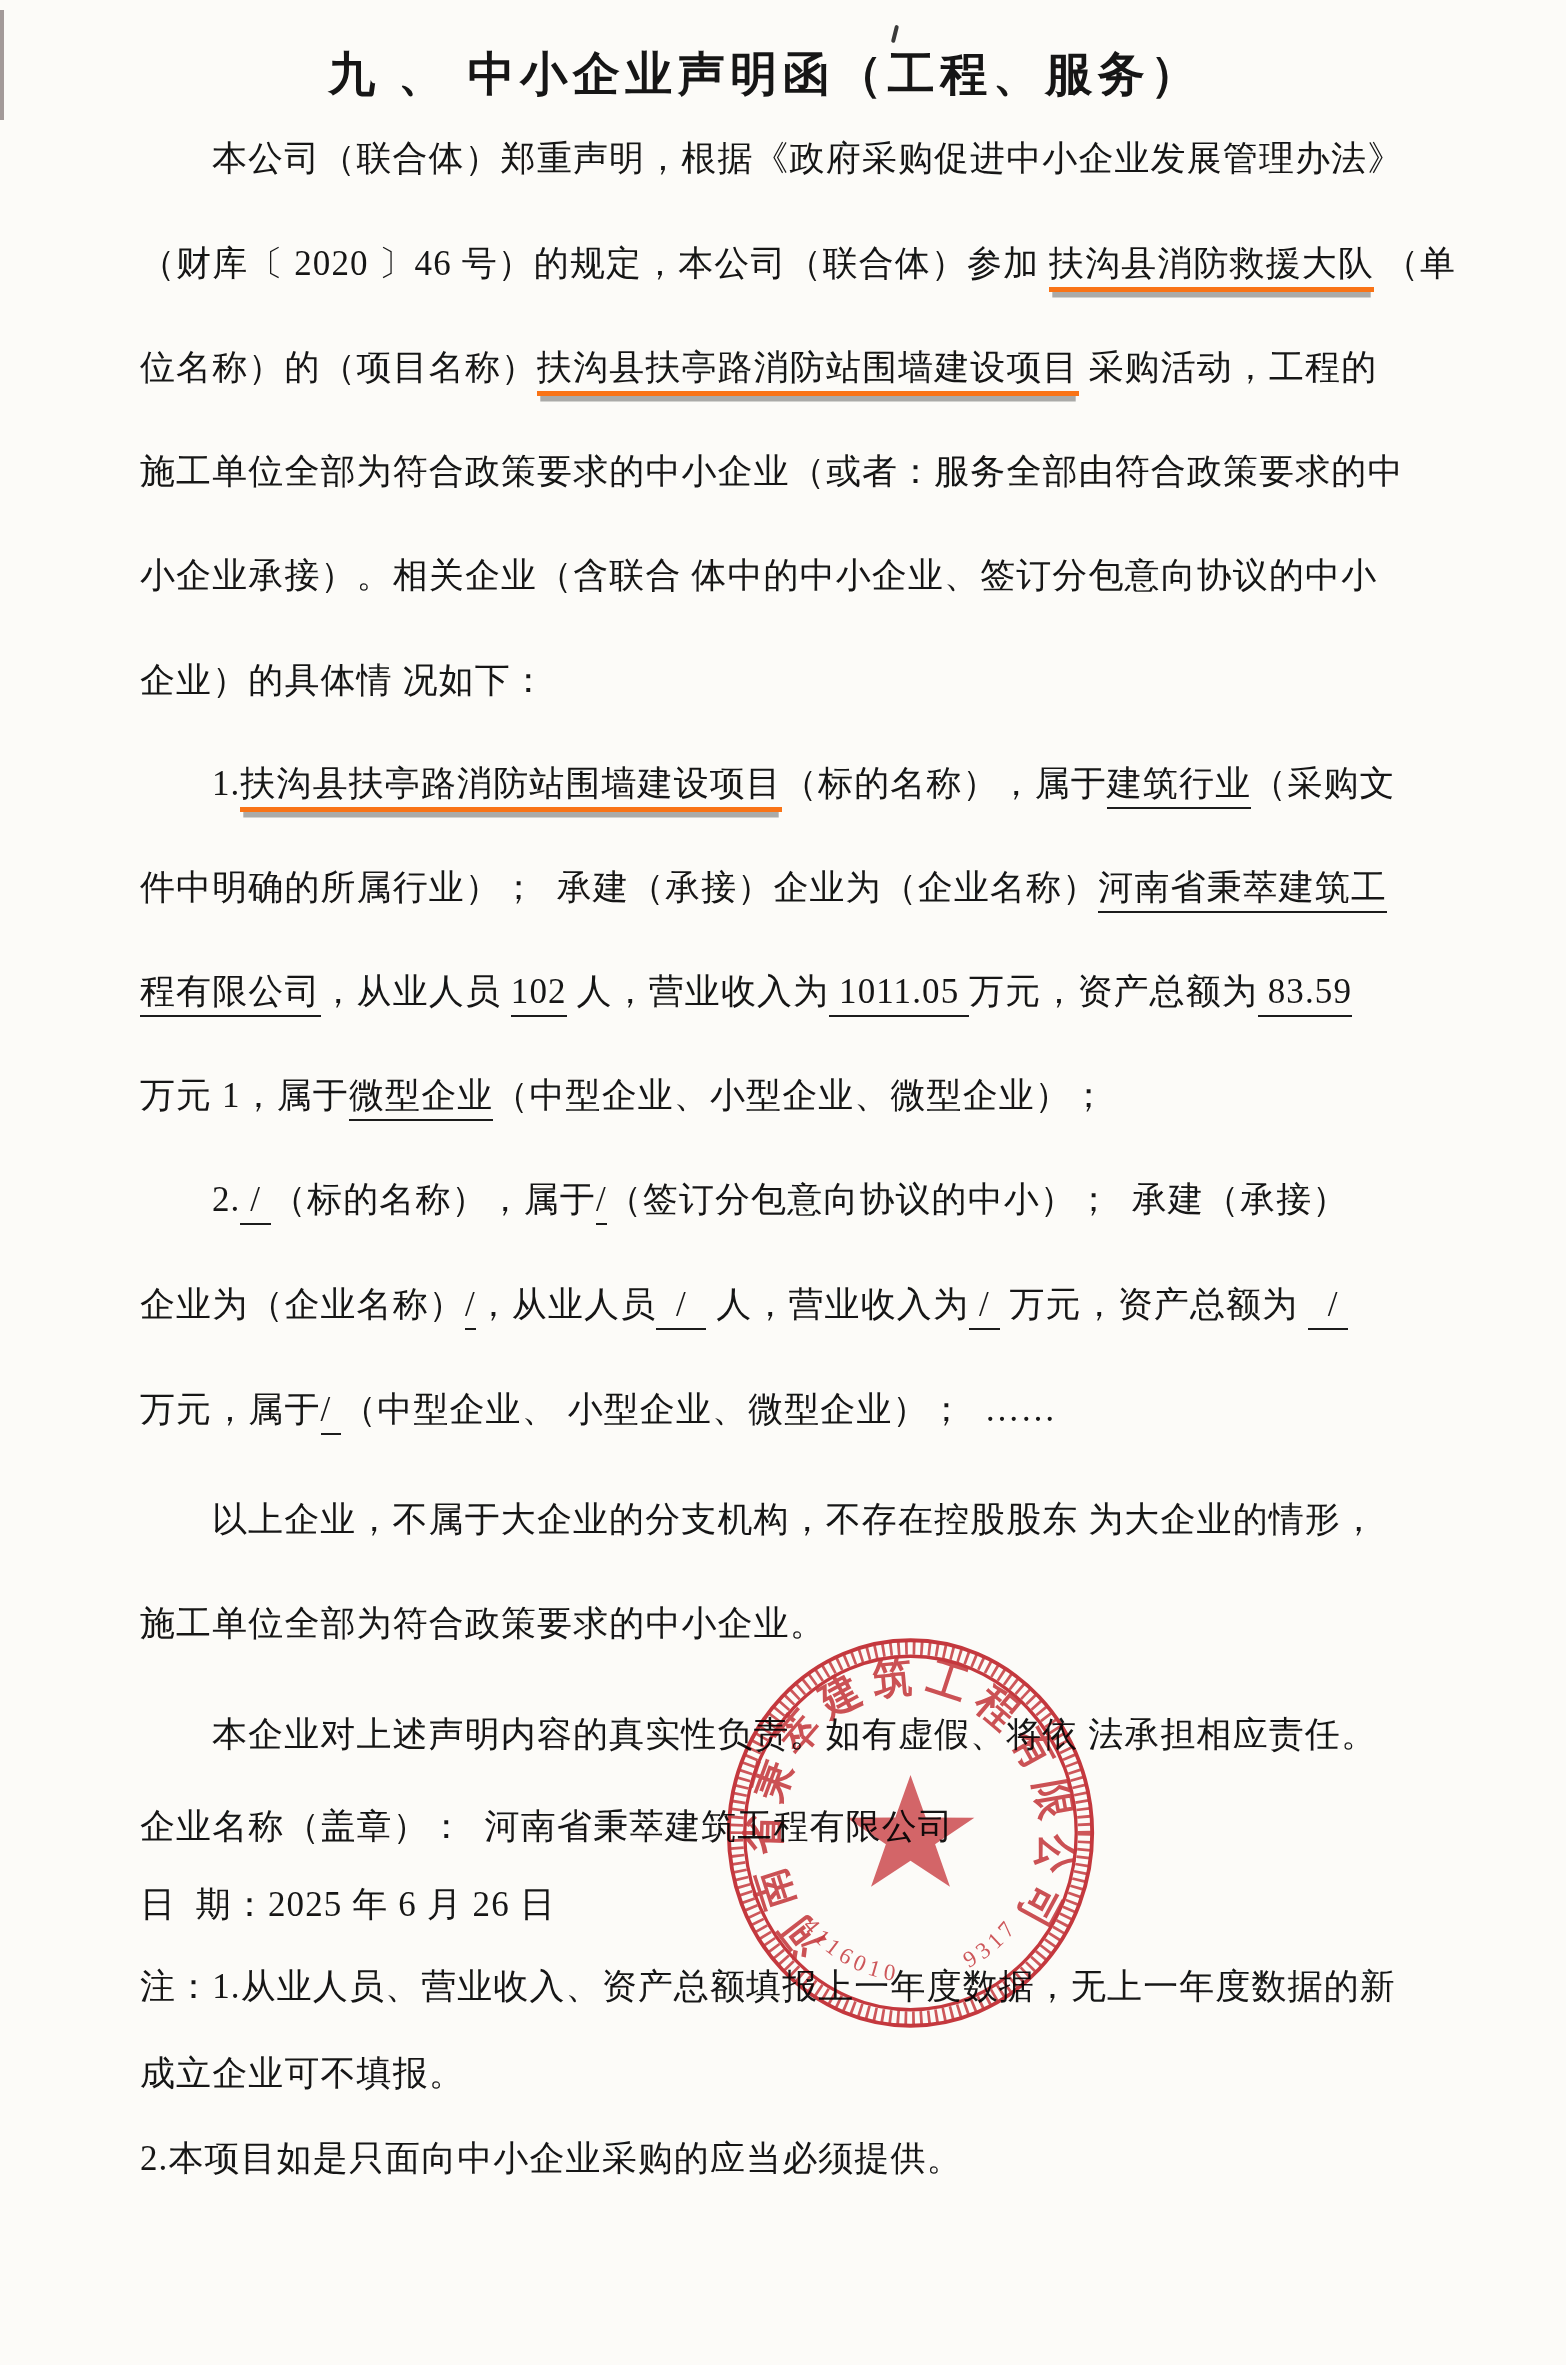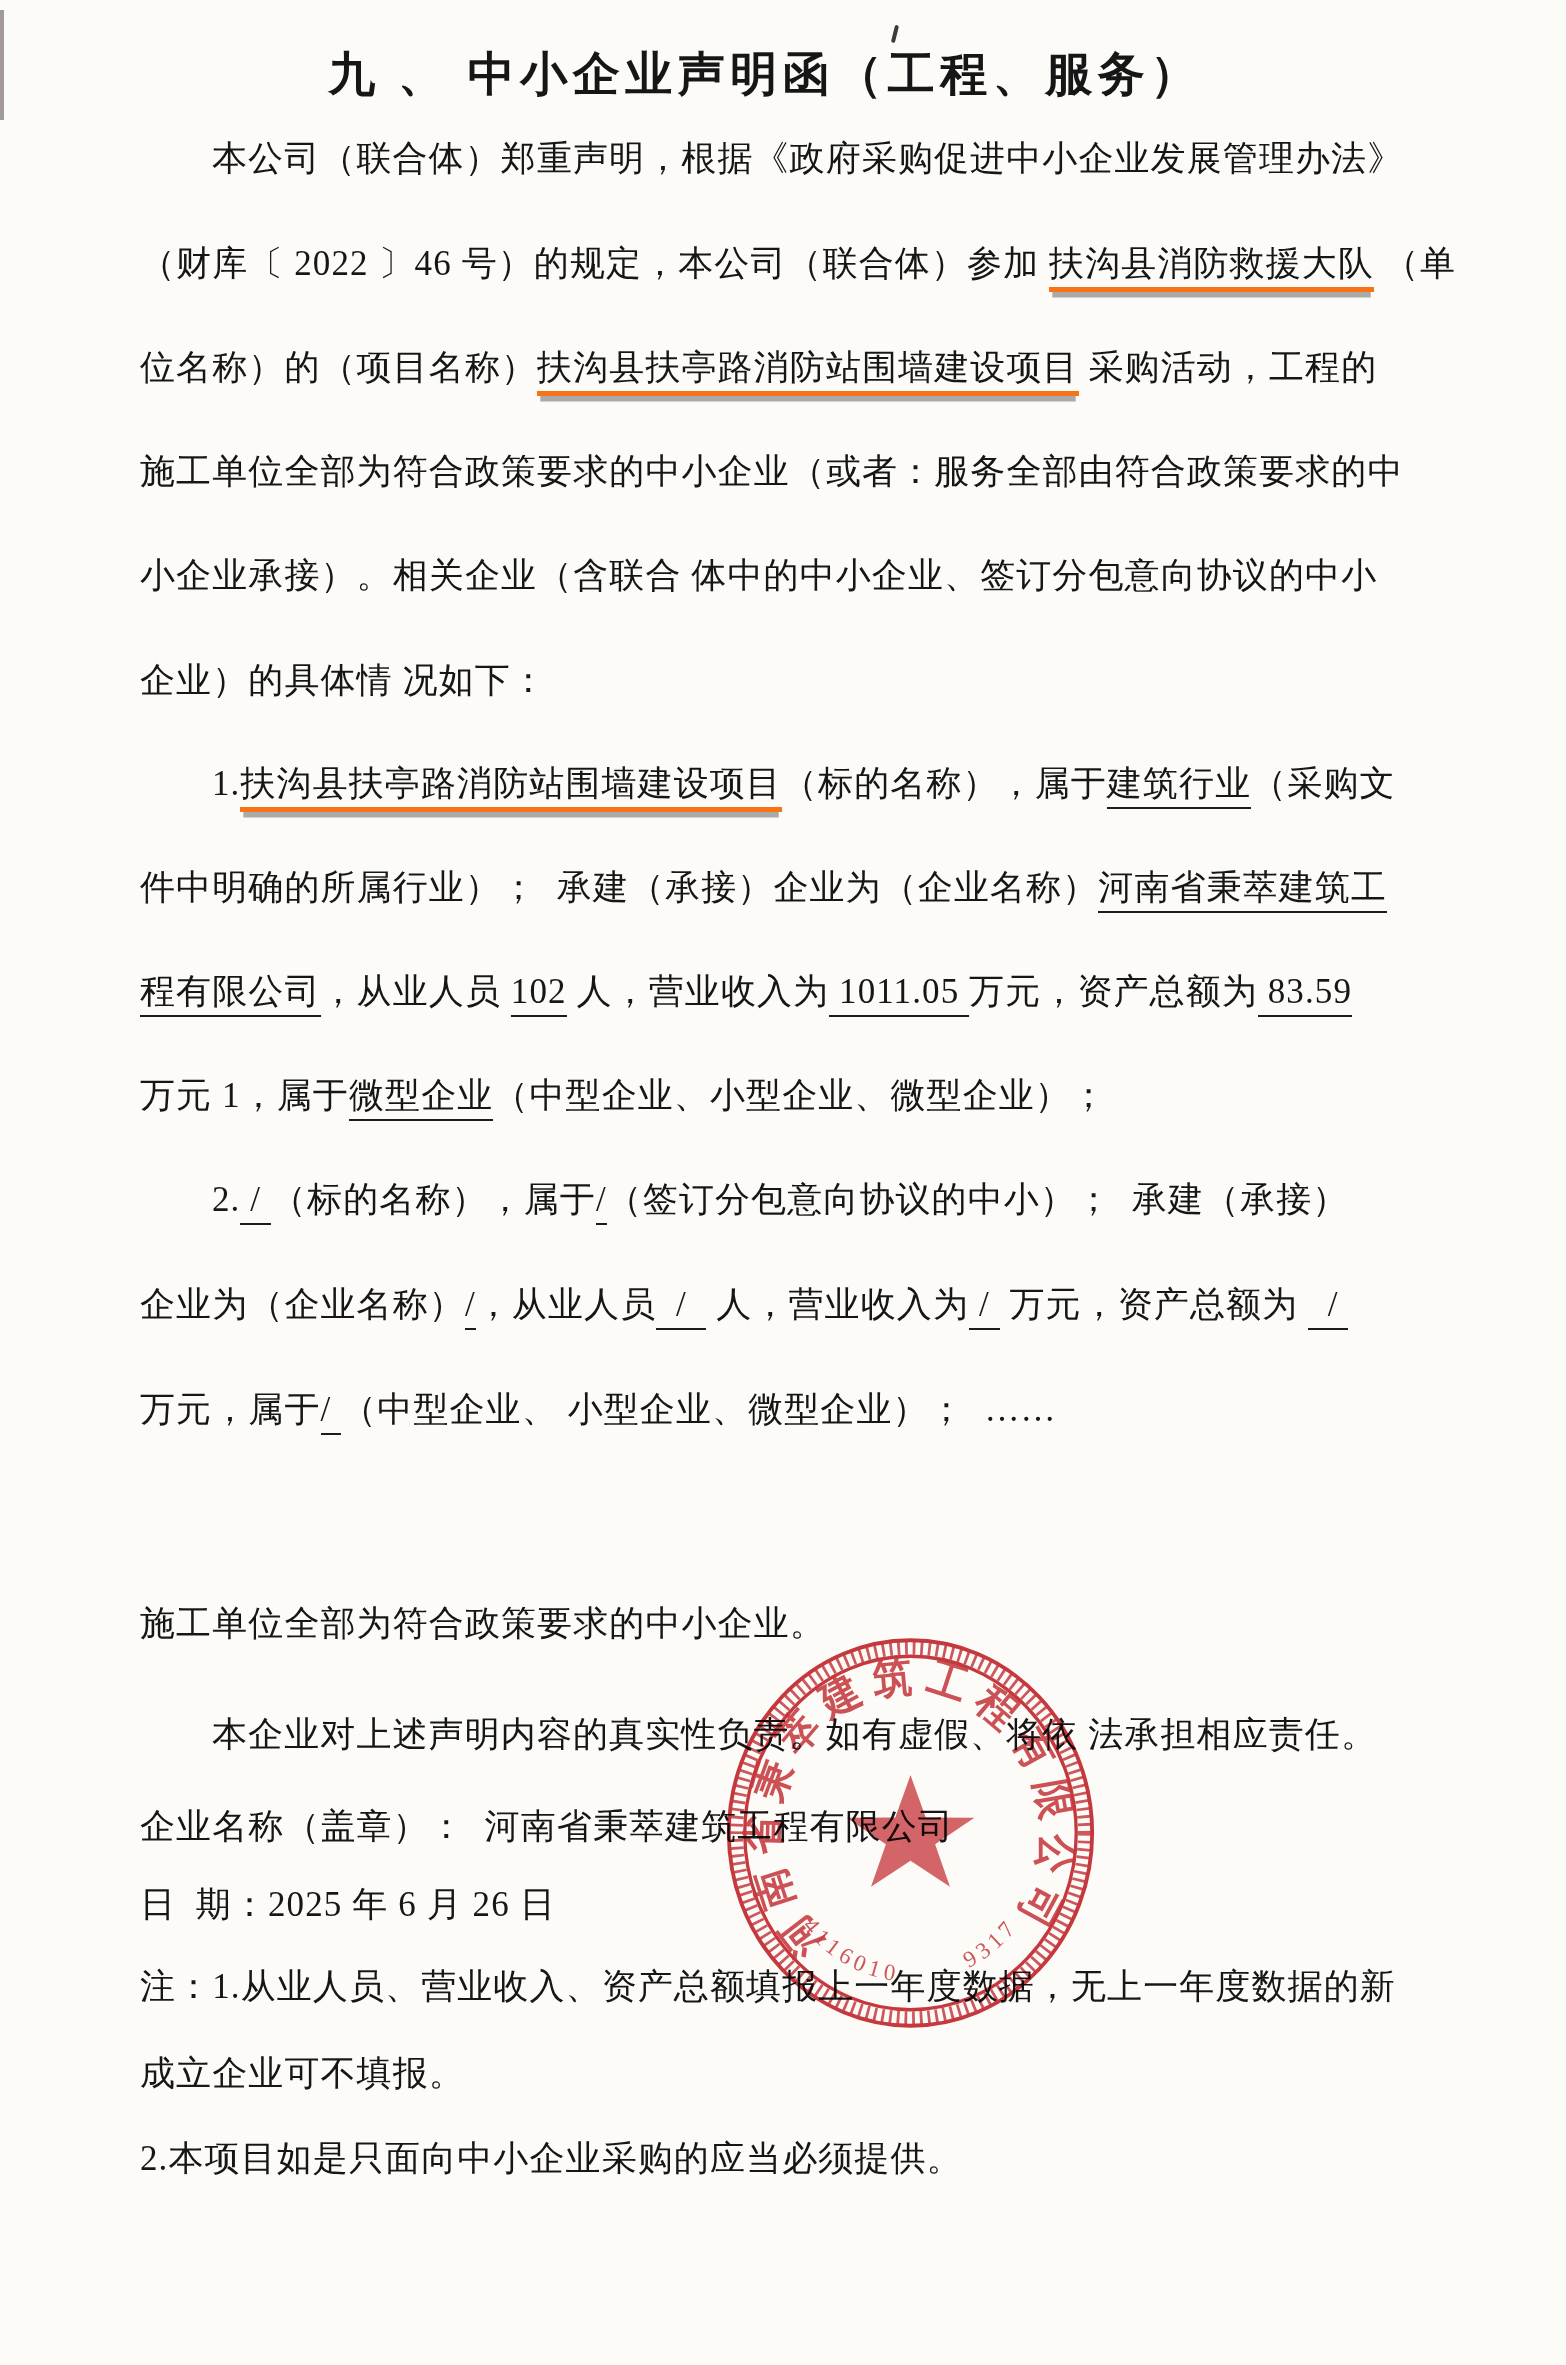--- a/index.html
+++ b/index.html
@@ -74,32 +74,33 @@
   }
 </style>
 </head>
 <body>
 
 <div class="page">
 
   <div class="doc-title">九 、 中小企业声明函（工程、服务）</div>
 
   <div class="line indent" style="top:137px"><span>本公司（联合体）郑重声明，根据《政府采购促进中小企业发展管理办法》</span></div>
-  <div class="line" style="top:242px"><span>（财库〔 2022 〕46 号）的规定，本公司（联合体）参加 </span><span class="u2">扶沟县消防救援大队</span><span> （单</span></div>
+  <div class="line" style="top:242px"><span>（财库〔 2020 〕46 号）的规定，本公司（联合体）参加 </span><span class="u2">扶沟县消防救援大队</span><span> （单</span></div>
   <div class="line" style="top:346px"><span>位名称）的（项目名称）</span><span class="u2">扶沟县扶亭路消防站围墙建设项目</span><span> 采购活动，工程的</span></div>
   <div class="line" style="top:450px"><span>施工单位全部为符合政策要求的中小企业（或者：服务全部由符合政策要求的中</span></div>
   <div class="line" style="top:554px"><span>小企业承接）。相关企业（含联合 体中的中小企业、签订分包意向协议的中小</span></div>
   <div class="line" style="top:659px"><span>企业）的具体情 况如下：</span></div>
   <div class="line indent" style="top:762px"><span>1.</span><span class="u2">扶沟县扶亭路消防站围墙建设项目</span><span>（标的名称），属于</span><span class="u1">建筑行业</span><span>（采购文</span></div>
   <div class="line" style="top:866px"><span>件中明确的所属行业）；  承建（承接）企业为（企业名称）</span><span class="u1">河南省秉萃建筑工</span></div>
   <div class="line" style="top:970px"><span class="u1">程有限公司</span><span>，从业人员 </span><span class="u1">102</span><span> 人，营业收入为</span><span class="u1"> 1011.05 </span><span>万元，资产总额为</span><span class="u1"> 83.59</span></div>
   <div class="line" style="top:1074px"><span>万元 1，属于</span><span class="u1">微型企业</span><span>（中型企业、小型企业、微型企业）；</span></div>
   <div class="line indent" style="top:1178px"><span>2.</span><span class="u1"> / </span><span>（标的名称），属于</span><span class="u1">/</span><span>（签订分包意向协议的中小）；  承建（承接）</span></div>
   <div class="line" style="top:1283px"><span>企业为（企业名称）</span><span class="u1">/</span><span>，从业人员</span><span class="u1">  /  </span><span> 人，营业收入为</span><span class="u1"> / </span><span> 万元，资产总额为 </span><span class="u1">  / </span></div>
   <div class="line" style="top:1388px"><span>万元，属于</span><span class="u1">/ </span><span>（中型企业、 小型企业、微型企业）；  ……</span></div>
+  <div class="line indent" style="top:1498px"><span>以上企业，不属于大企业的分支机构，不存在控股股东 为大企业的情形，</span></div>
   <div class="line" style="top:1602px"><span>施工单位全部为符合政策要求的中小企业。</span></div>
   <div class="line indent" style="top:1713px"><span>本企业对上述声明内容的真实性负责。如有虚假、将依 法承担相应责任。</span></div>
   <div class="line" style="top:1805px"><span>企业名称（盖章）：  河南省秉萃建筑工程有限公司</span></div>
   <div class="line" style="top:1883px"><span>日  期：2025 年 6 月 26 日</span></div>
   <div class="line" style="top:1965px"><span>注：1.从业人员、营业收入、资产总额填报上一年度数据，无上一年度数据的新</span></div>
   <div class="line" style="top:2052px"><span>成立企业可不填报。</span></div>
   <div class="line" style="top:2137px"><span>2.本项目如是只面向中小企业采购的应当必须提供。</span></div>
 
   <svg class="seal" viewBox="0 0 692 722" aria-hidden="true">
 

